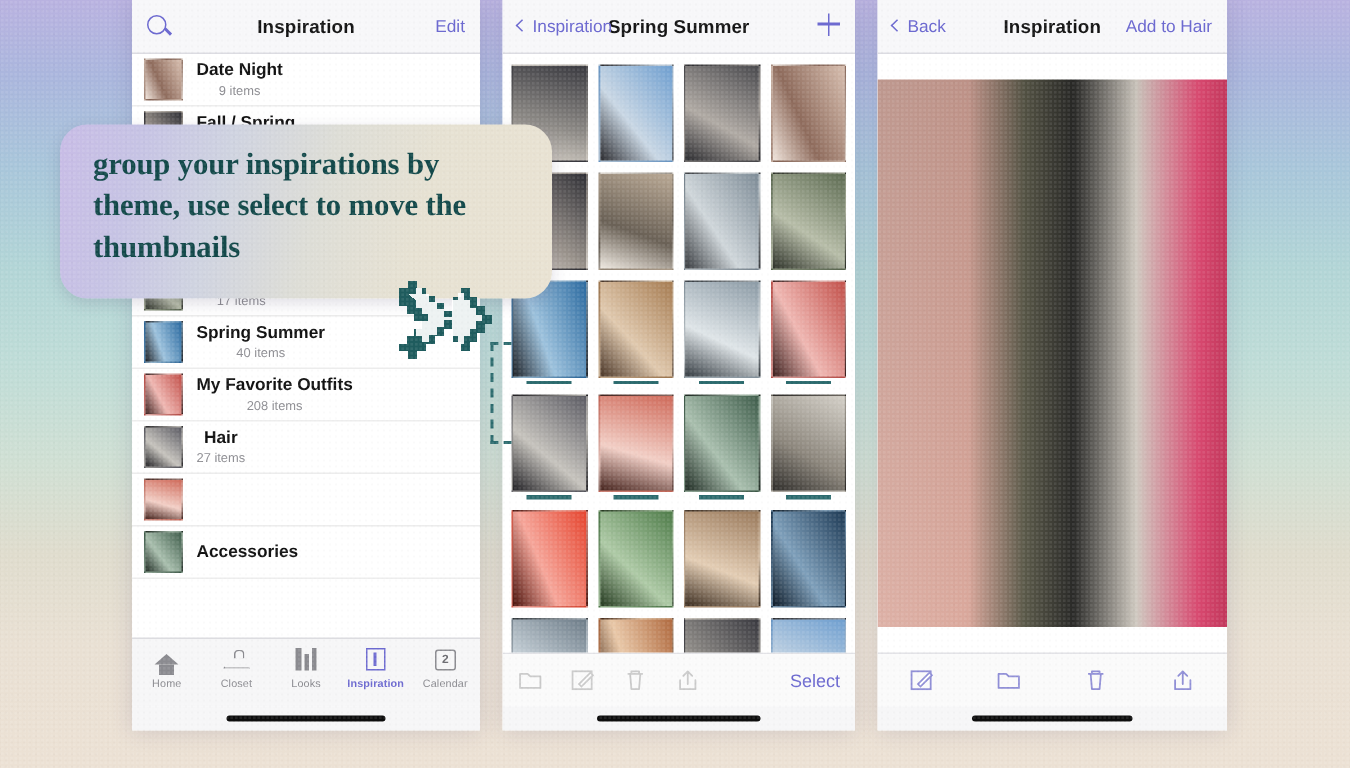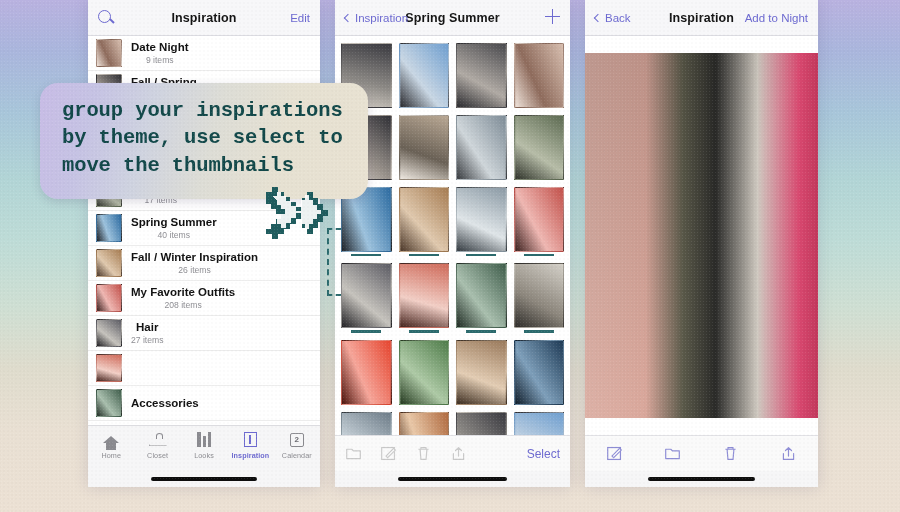--- a/index.html
+++ b/index.html
@@ -154,21 +154,21 @@
   
   #callout {
     position: absolute; left: 40px; top: 83px; width: 328px; height: 116px;
     border-radius: 18px;
     background: linear-gradient(105deg,
        #c8bce6 0%, #c6c3e4 16%, #cfd3e0 33%, #ddddd6 52%, #e6e1d2 72%, #e9e2d2 100%);
     box-shadow: 0 3px 10px rgba(60,50,90,.17);
     padding: 14px 18px 0 22px;
   }
   #callout p {
-    font-family: Liberation Mono, monospace;
+    font-family: Liberation Serif, serif;
     font-weight: bold;
     font-size: 20.5px;
     line-height: 1.33;
     color: #13494a;
     letter-spacing: -.1px;
   }
 
   
   #arrow {
     position: absolute; left: 262px; top: 182px; width: 76px; height: 58px;
@@ -227,27 +227,20 @@
           <div class="row-text">
             <div class="row-title">Work Wear</div>
             <div class="row-sub">17 items</div>
           </div>
         </div>
         <div class="list-row">
           <div class="thumb" style="background-image: linear-gradient(71deg, rgb(28, 31, 36) 0%, rgb(157, 194, 221) 40%, rgb(43, 106, 160) 100%);"></div>
           <div class="row-text">
             <div class="row-title">Spring Summer</div>
             <div class="row-sub">40 items</div>
-          </div>
-        </div>
-        <div class="list-row">
-          <div class="thumb" style="background-image: linear-gradient(48deg, rgb(74, 54, 40) 0%, rgb(224, 201, 174) 40%, rgb(166, 124, 82) 100%);"></div>
-          <div class="row-text">
-            <div class="row-title">Fall / Winter Inspiration</div>
-            <div class="row-sub">26 items</div>
           </div>
         </div>
         <div class="list-row">
           <div class="thumb" style="background-image: linear-gradient(62deg, rgb(58, 31, 29) 0%, rgb(239, 183, 178) 40%, rgb(194, 80, 74) 100%);"></div>
           <div class="row-text">
             <div class="row-title">My Favorite Outfits</div>
             <div class="row-sub">208 items</div>
           </div>
         </div>
         <div class="list-row">
@@ -431,21 +424,21 @@
     <div class="homebar">
         <i></i>
       </div>
   </div>
 
   <div class="phone" id="phone-right">
 
     <div class="navbar">
       <span class="nav-left"><span class="chev"></span><span>Back</span></span>
       <span class="nav-title">Inspiration</span>
-      <span class="nav-right">Add to Night</span>
+      <span class="nav-right">Add to Hair</span>
     </div>
 
     <div class="photo-area">
       <div class="big-photo" id="big-photo" style="background-image: linear-gradient(115deg, rgba(0, 0, 0, 0.18), rgba(0, 0, 0, 0) 55%), linear-gradient(to right, rgb(231, 185, 174) 0%, rgb(217, 167, 155) 26%, rgb(91, 90, 74) 42%, rgb(42, 42, 40) 56%, rgb(207, 201, 192) 74%, rgb(216, 72, 111) 92%, rgb(194, 56, 92) 100%);"></div>
     </div>
 
     <div class="rbar">
       <span class="rico">
           <svg width="17" height="17" viewBox="0 0 20 20">
             <rect x="2" y="3" width="15" height="14" fill="none" stroke="#8f8ed6" stroke-width="1.4"></rect>

